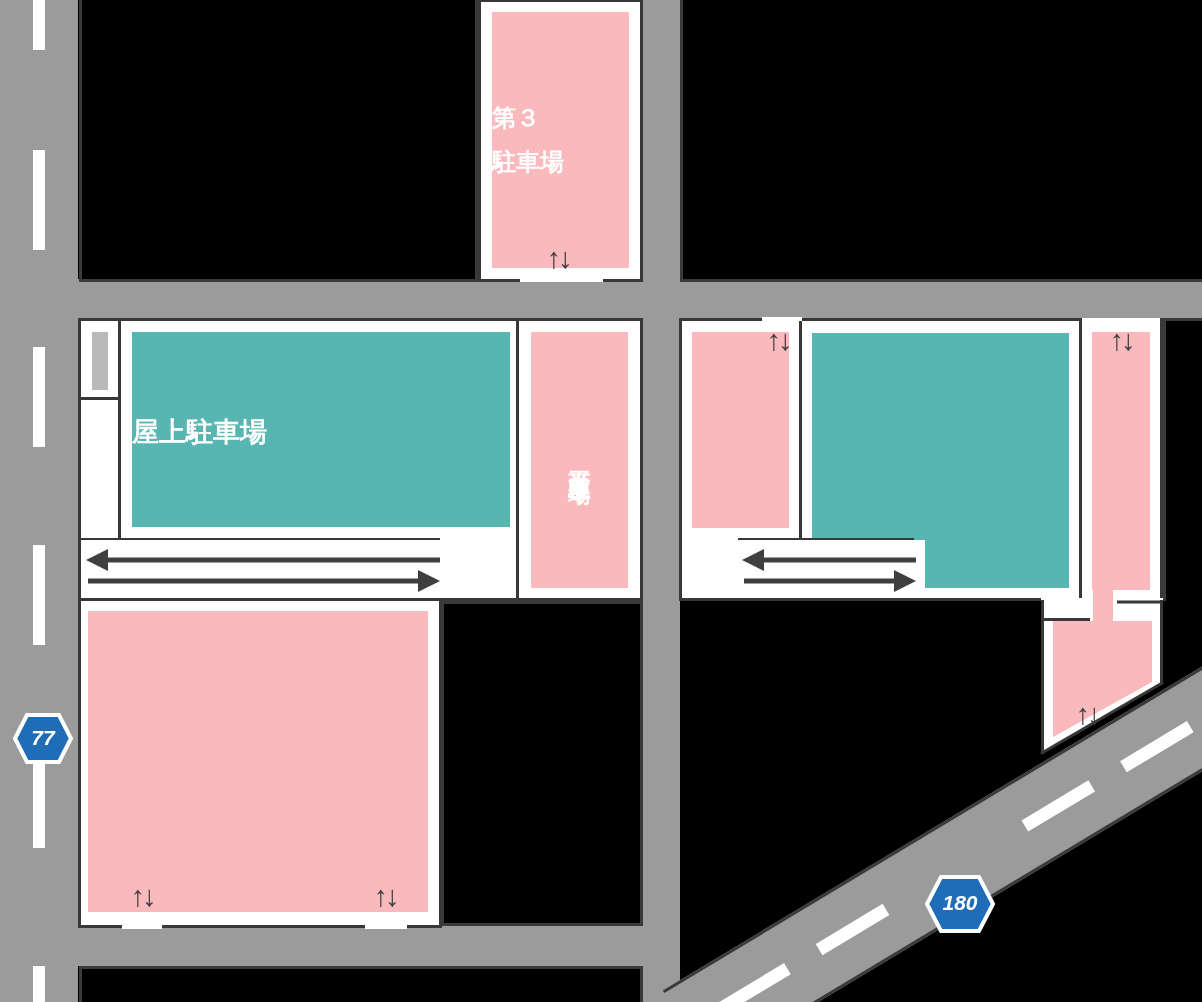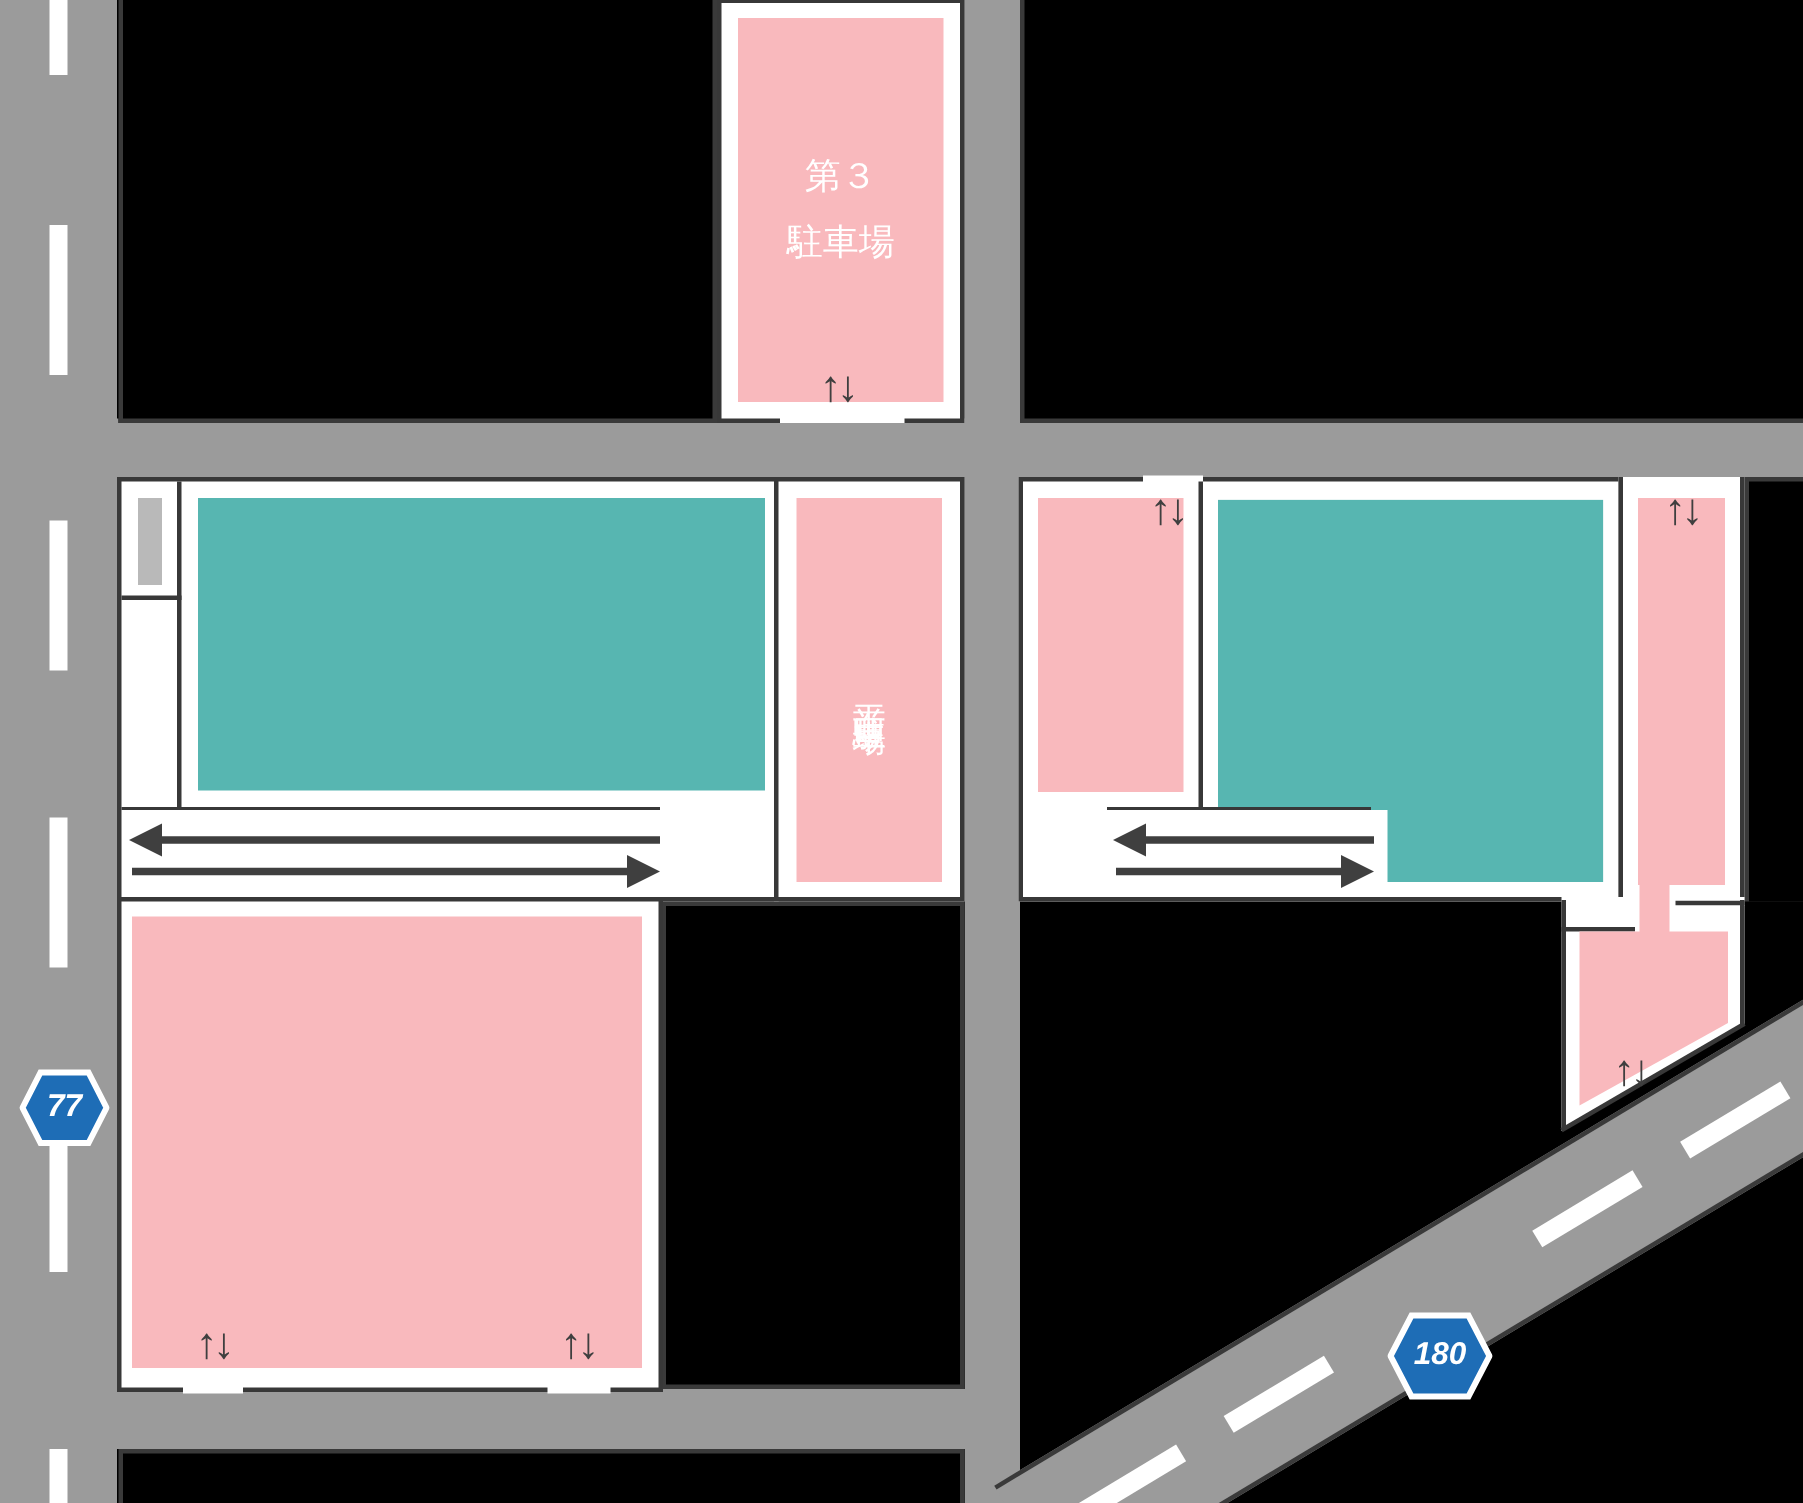--- a/index.html
+++ b/index.html
@@ -10,21 +10,21 @@
   }
   .abs { position:absolute; }
   .road { background:#9b9b9b; }
   .block { background:#000; border:3px solid #3a3a3a; box-sizing:border-box; }
   .wbox { background:#fff; border:3px solid #383838; box-sizing:border-box; }
   .pink { background:#f9b9bd; }
   .teal { background:#57b6b1; }
   .dash { position:absolute; background:#fff; }
   .gap  { position:absolute; background:#fff; }
   .dline{ position:absolute; background:#383838; }
-  .label { position:absolute; color:#fff; font-weight:normal; text-align:center; }
+  .label { position:absolute; color:#fff; font-weight:bold; text-align:left; }
   .updown {
     position:absolute; width:64px; text-align:center;
     font-size:29px; font-weight:bold; color:#3f3f3f; letter-spacing:-3px;
     line-height:36px;
   }
   .vtext {
     display:flex; align-items:center; justify-content:center;
     writing-mode:vertical-rl; text-orientation:upright;
     letter-spacing:3px;
   }
@@ -76,20 +76,21 @@
     <div>駐車場</div>
   </div>
   <div class="gap" style="left:520px;top:277px;width:83px;height:5px;"></div>
   <div class="updown" style="left:526px;top:240px;">↑↓</div>
 
   <div class="abs wbox" style="left:78px;top:318px;width:441px;height:283px;"></div>
   <div class="dline" style="left:118px;top:321px;width:3px;height:219px;"></div>
   <div class="dline" style="left:81px;top:397px;width:40px;height:3px;"></div>
   <div class="abs" style="left:92px;top:332px;width:16px;height:58px;background:#b9b9b9;"></div>
   <div class="abs teal" style="left:132px;top:332px;width:378px;height:195px;"></div>
+  <div class="label" style="left:132px;top:414px;width:378px;font-size:27px;">屋上駐車場</div>
   <div class="dline" style="left:81px;top:538px;width:359px;height:2px;"></div>
   <svg class="abs" style="left:82px;top:548px;" width="362" height="44" viewBox="0 0 362 44">
     <line x1="22" y1="12" x2="358" y2="12" stroke="#3f3f3f" stroke-width="5"></line>
     <polygon points="4,12 26,1 26,23" fill="#3f3f3f"></polygon>
     <line x1="6" y1="33" x2="340" y2="33" stroke="#3f3f3f" stroke-width="5"></line>
     <polygon points="358,33 336,22 336,44" fill="#3f3f3f"></polygon>
   </svg>
 
   <div class="abs wbox" style="left:516px;top:318px;width:127px;height:283px;"></div>
   <div class="abs pink vtext label" style="left:531px;top:332px;width:97px;height:256px;font-size:22px;position:absolute;">

